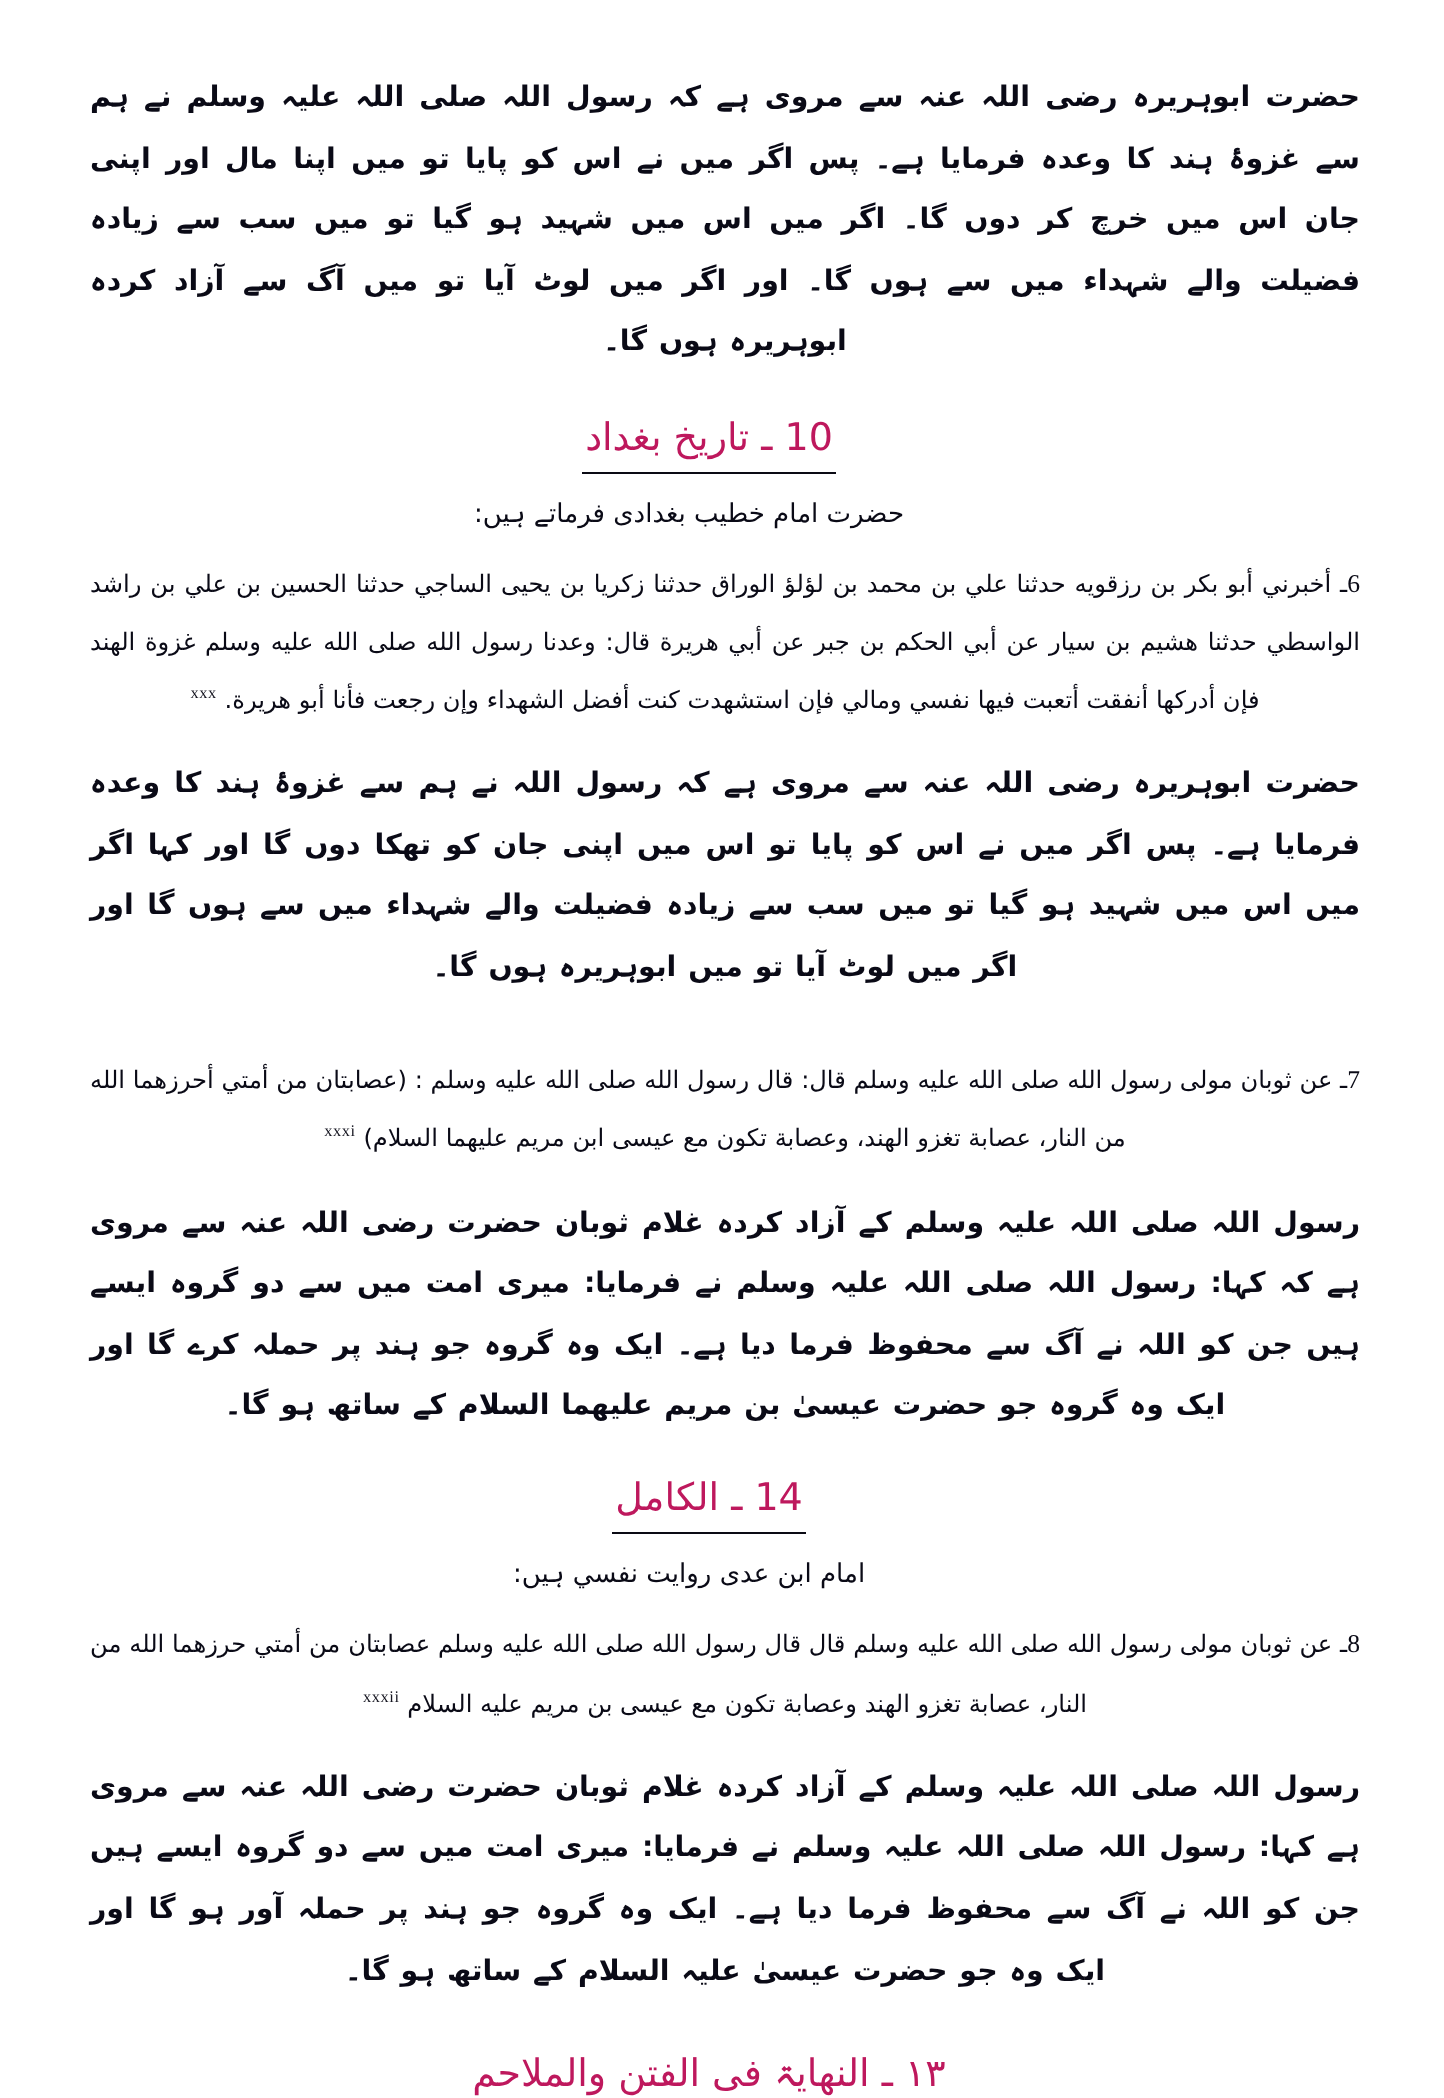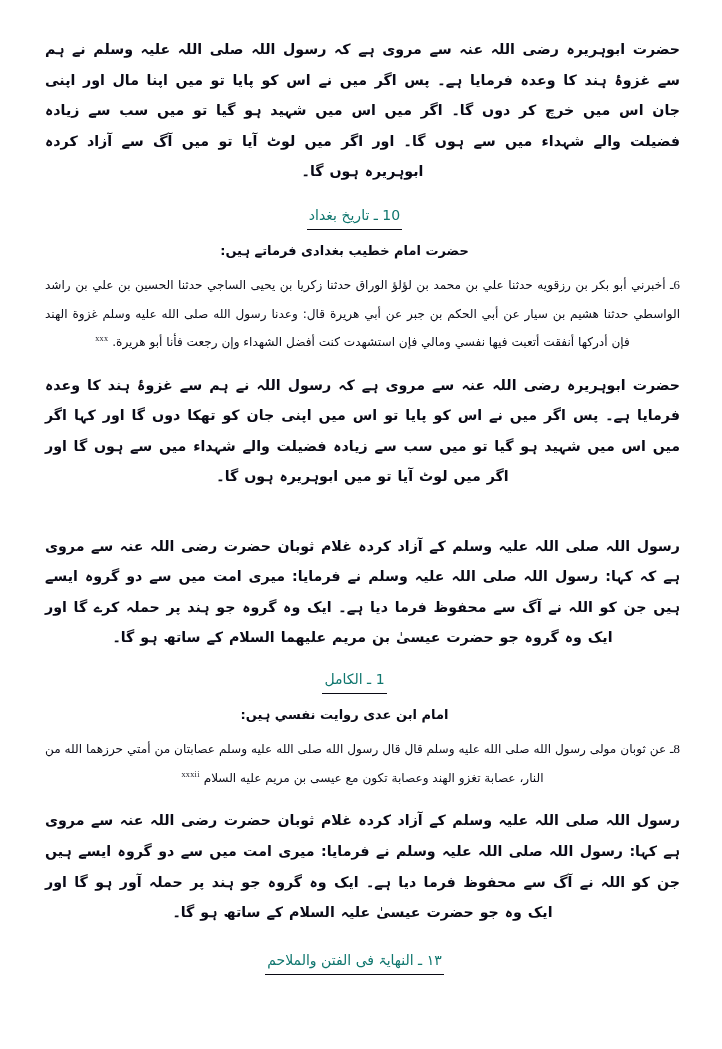--- a/index.html
+++ b/index.html
@@ -75,23 +75,23 @@
     direction: ltr;
     unicode-bidi: embed;
     color: #14141f;
   }
 
   
   .section-heading {
     direction: rtl;
     text-align: center;
     font-family: "DejaVu Sans", "Liberation Sans", sans-serif;
-    font-size: 14px;
+    font-size: 19px;
     line-height: 1.5;
-    color: #0f766e;
+    color: #be185d;
     margin: 0;
     position: relative;
     width: 100%;
   }
   .section-heading .htext {
     display: inline-block;
     padding: 0 2px 3px 2px;
     border-bottom: 1.7px solid #0a0a14;
   }
 
@@ -107,21 +107,20 @@
 
   
   .intro-line {
     direction: rtl;
     text-align: center;
     font-family: "DejaVu Sans", "Liberation Sans", sans-serif;
     font-size: 13px;
     line-height: 1.7;
     color: #0a0a16;
     margin: 0;
-    font-weight: bold;
   }
   .intro-line .itext {
     display: inline-block;
     transform: translateX(-18px);
   }
 
   .sp-1 { height: 18px; }
   .sp-2 { height: 10px; }
   .sp-3 { height: 13px; }
   .sp-4 { height: 8px; }
@@ -156,29 +155,32 @@
 
     <div class="sp-3"></div>
 
     <p class="urdu-para">حضرت ابوہریرہ رضی اللہ عنہ سے مروی ہے کہ رسول اللہ نے ہم سے غزوۂ ہند کا وعدہ فرمایا ہے۔ پس اگر میں نے اس کو پایا تو اس میں اپنی جان کو تھکا دوں گا اور کہا اگر میں اس میں شہید ہو گیا تو میں سب سے زیادہ فضیلت والے شہداء میں سے ہوں گا اور اگر میں لوٹ آیا تو میں ابوہریرہ ہوں گا۔</p>
 
     <div class="sp-5"></div>
 
 
     <div class="sp-2"></div>
 
+    <p class="arabic-block">
+      <span class="num">7</span><span>ـ عن ثوبان مولى رسول الله صلى الله عليه وسلم قال: قال رسول الله صلى الله عليه وسلم : (عصابتان من أمتي أحرزهما الله من النار، عصابة تغزو الهند، وعصابة تكون مع عيسى ابن مريم عليهما السلام)</span> <span class="fn">xxxi</span>
+    </p>
 
     <div class="sp-3"></div>
 
     <p class="urdu-para">رسول اللہ صلی اللہ علیہ وسلم کے آزاد کردہ غلام ثوبان حضرت رضی اللہ عنہ سے مروی ہے کہ کہا: رسول اللہ صلی اللہ علیہ وسلم نے فرمایا: میری امت میں سے دو گروہ ایسے ہیں جن کو اللہ نے آگ سے محفوظ فرما دیا ہے۔ ایک وہ گروہ جو ہند پر حملہ کرے گا اور ایک وہ گروہ جو حضرت عیسیٰ بن مریم علیھما السلام کے ساتھ ہو گا۔</p>
 
     <div class="sp-5"></div>
 
     <div class="section-heading heading-row">
-      <span class="htext">1 ـ الکامل</span>
+      <span class="htext">14 ـ الکامل</span>
     </div>
 
     <div class="sp-2"></div>
 
     <p class="intro-line">
       <span class="itext">امام ابن عدی روایت نفسي ہیں:</span>
     </p>
 
     <div class="sp-4"></div>
 

